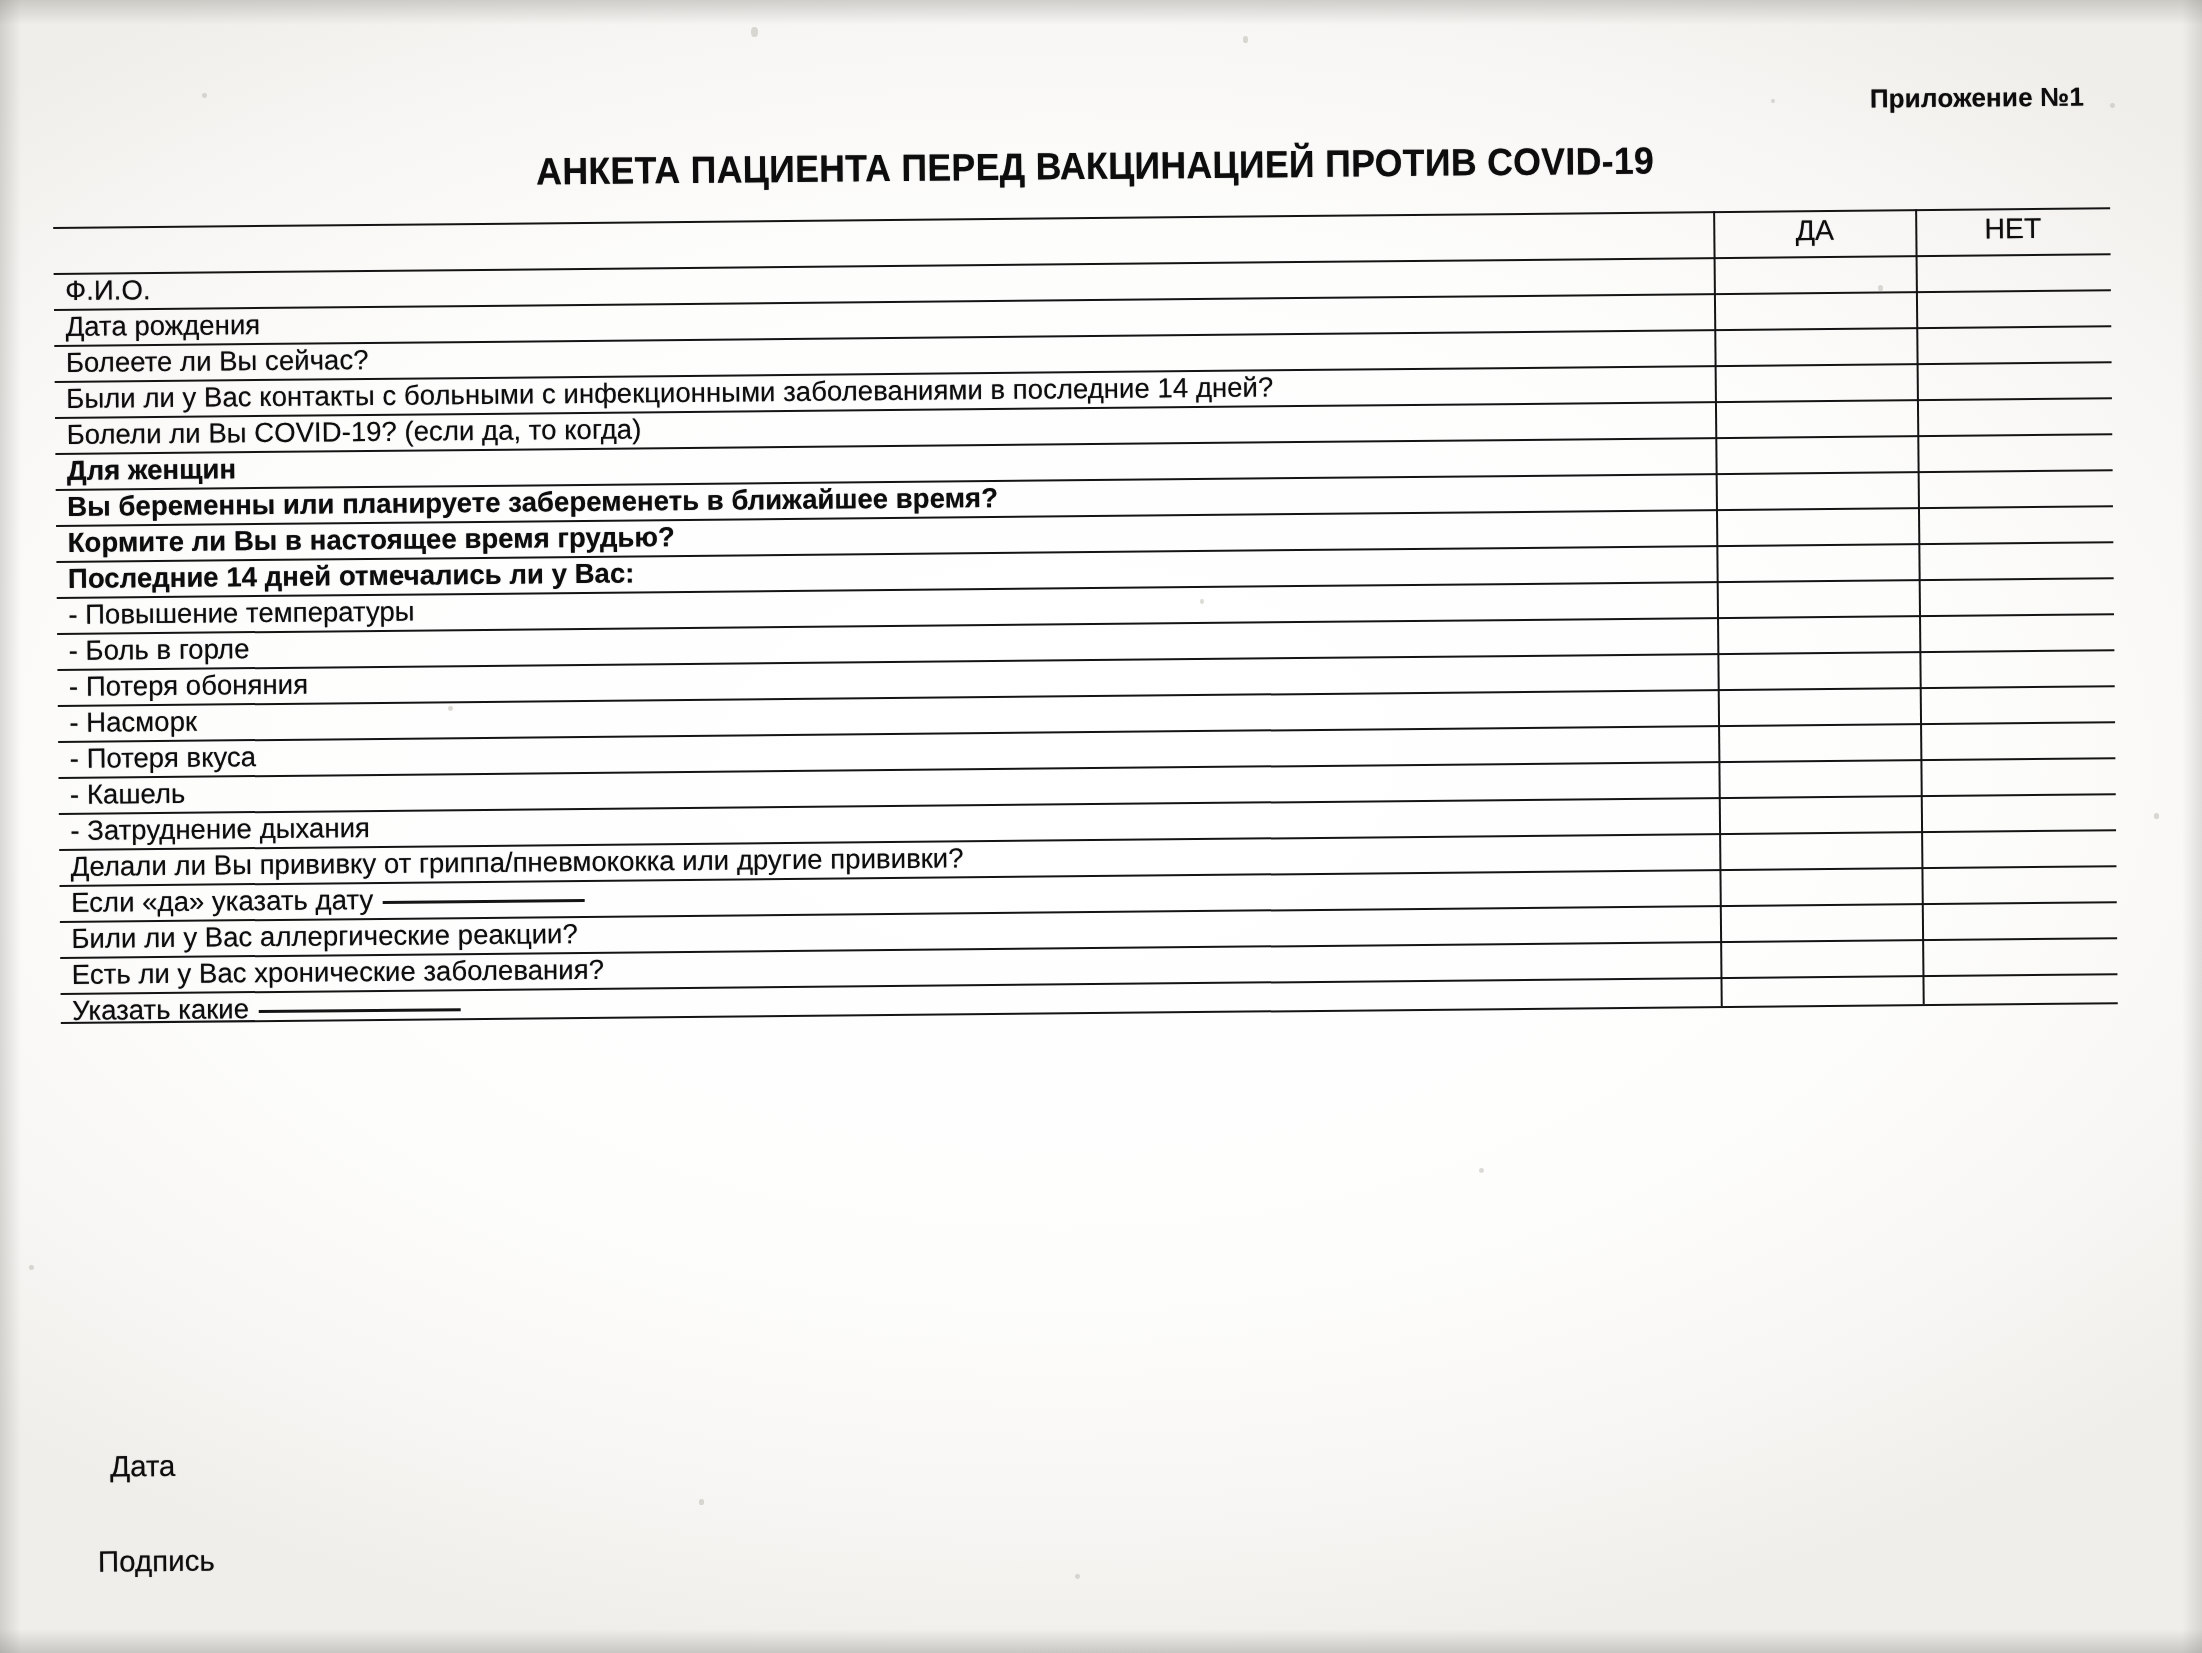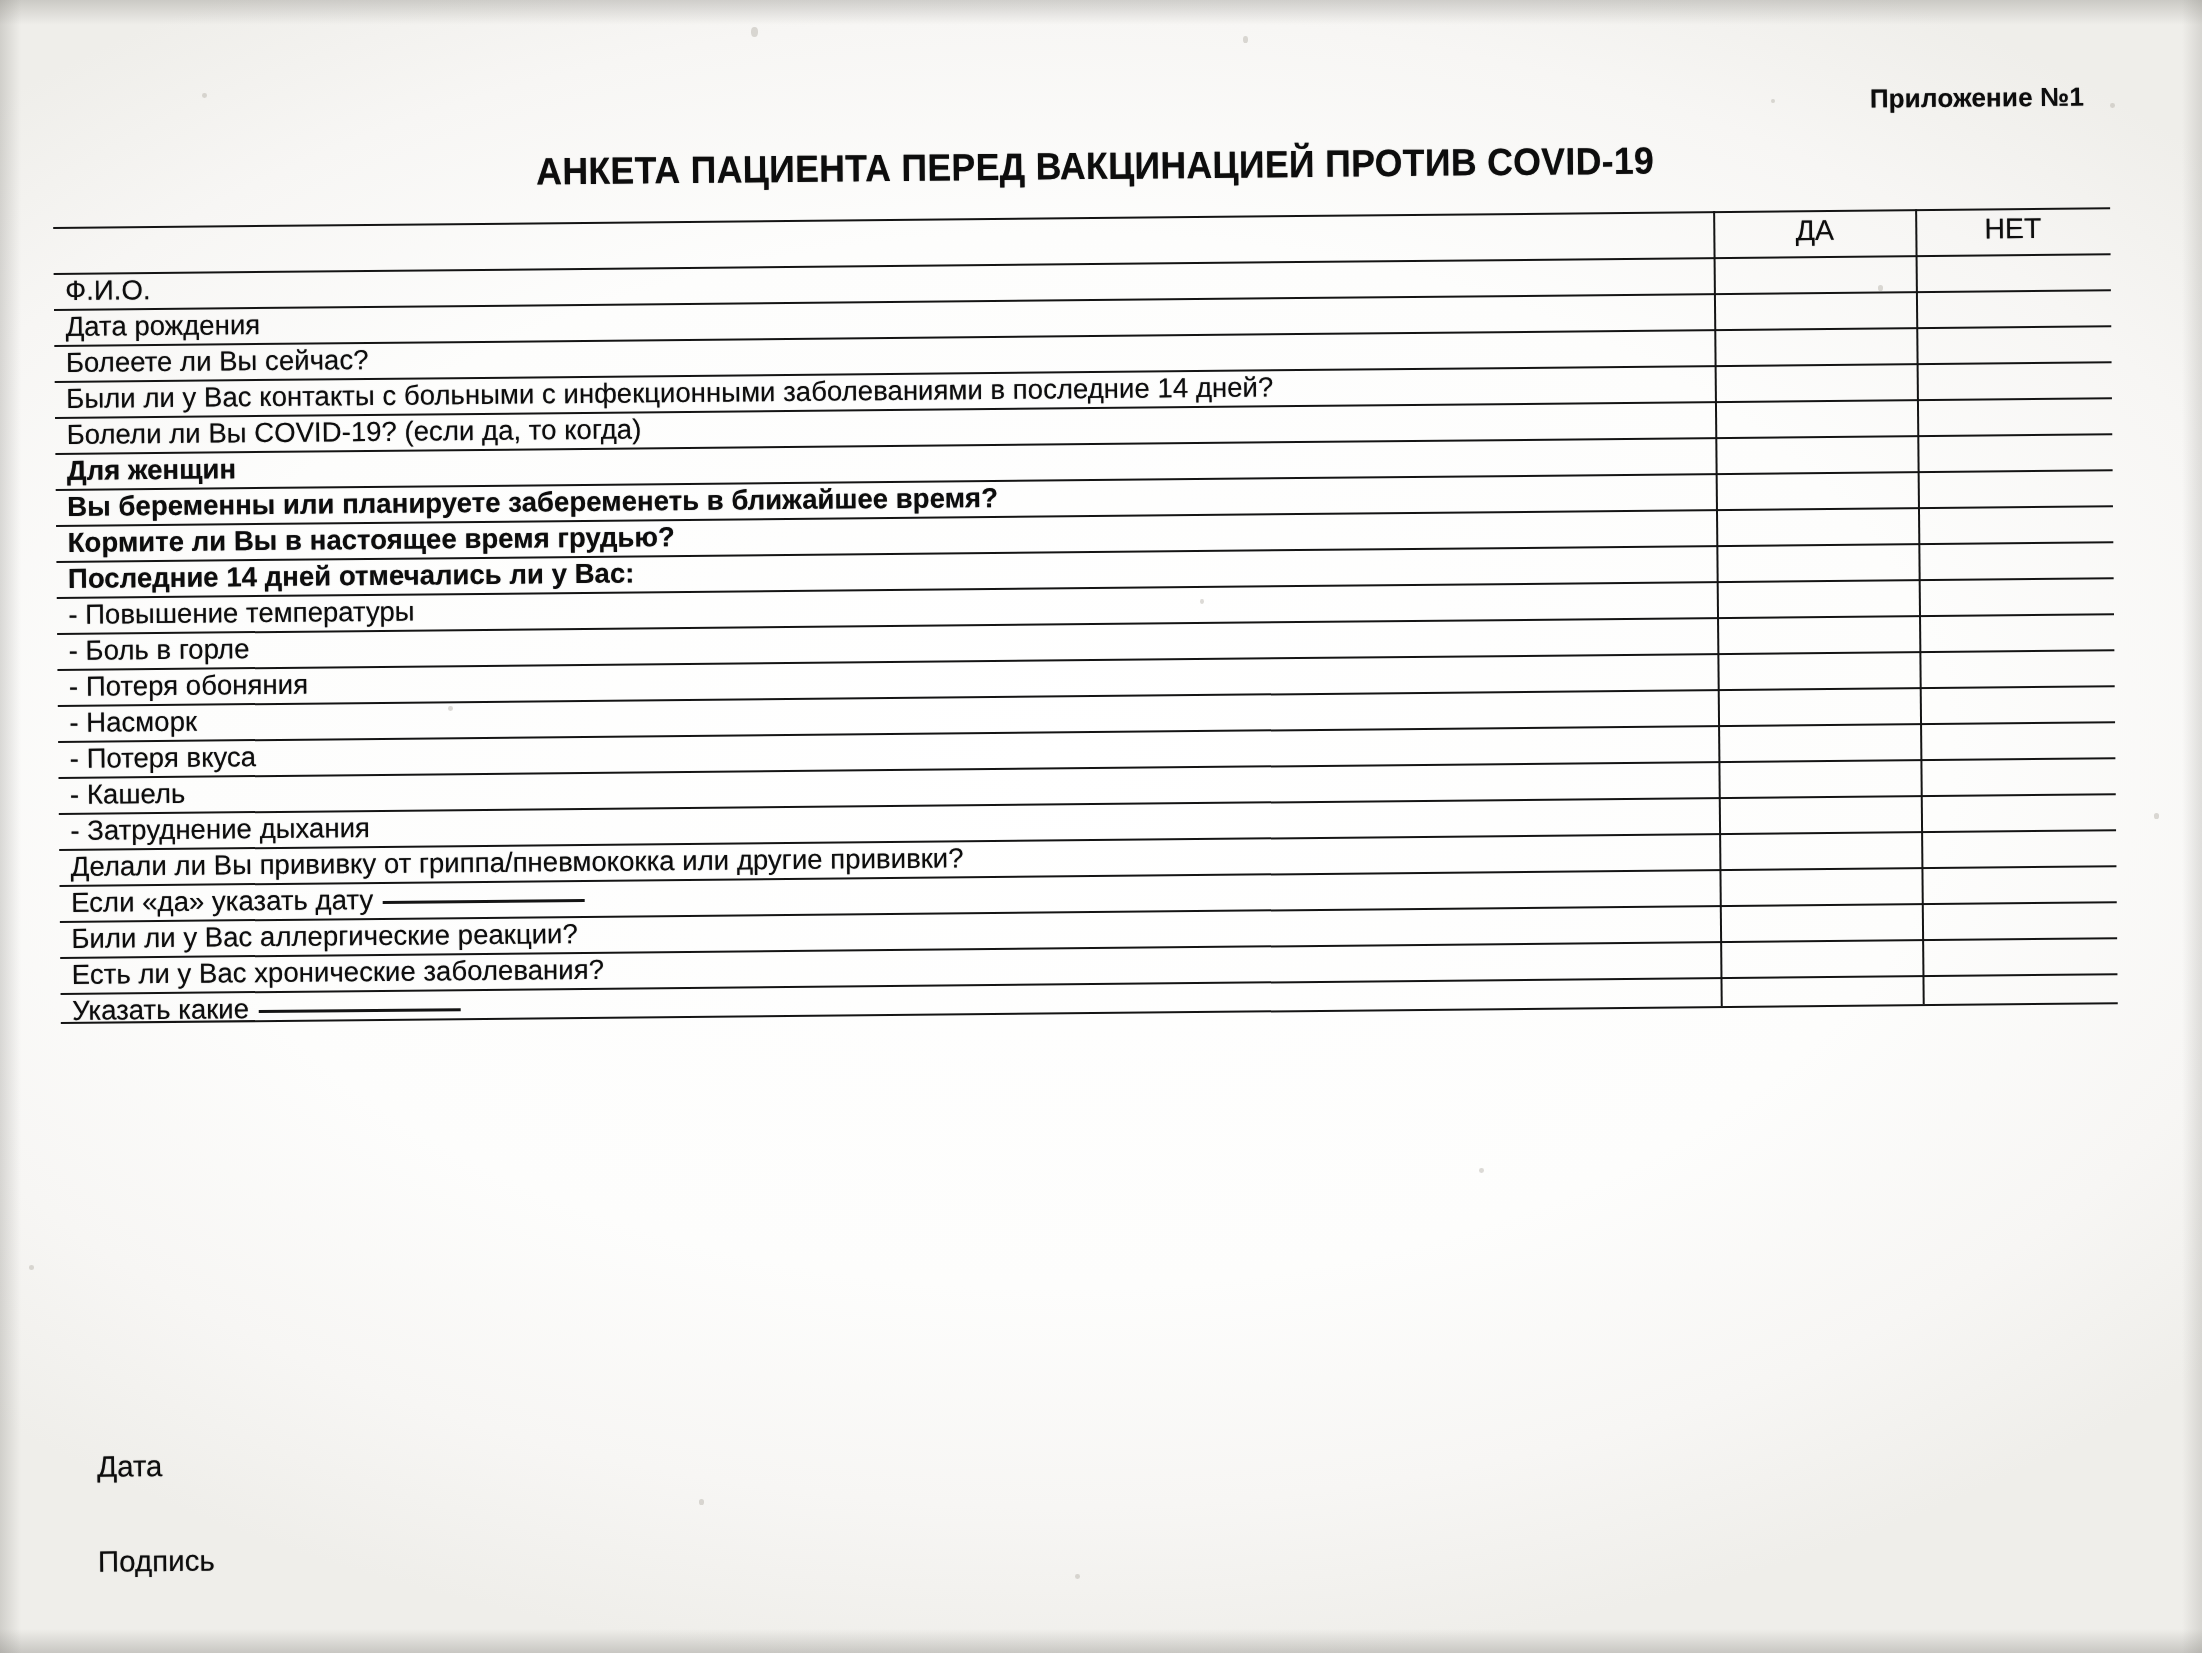--- a/index.html
+++ b/index.html
@@ -322,17 +322,17 @@
         </div>
       </div>
 
   <div class="vline" style="left: 1660px; top: 46px; height: 749px;"></div>
       <div class="vline" style="left: 1862px; top: 46px; height: 749px;"></div>
       <div class="vline" style="left: 1660px; top: 0px; height: 46px;"></div>
       <div class="vline" style="left: 1862px; top: 0px; height: 46px;"></div>
       <div class="hline" style="top: 795px;"></div>
     </div>
 
-  <div class="footer-line inky" style="top:1440px;">Дата</div>
+  <div class="footer-line inky" style="top:1440px;margin-left:13px;">Дата</div>
   <div class="footer-line inky" style="top:1535px;">Подпись</div>
 
 </div>
 
 
 </body></html>

